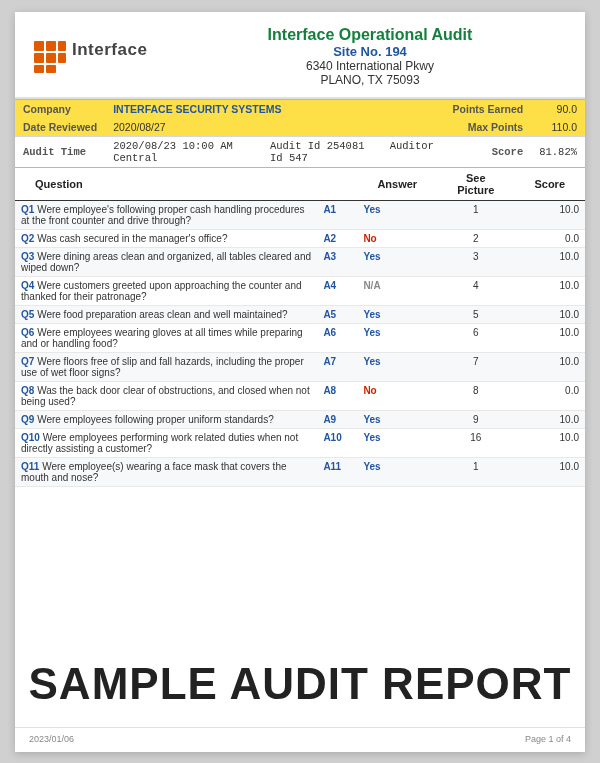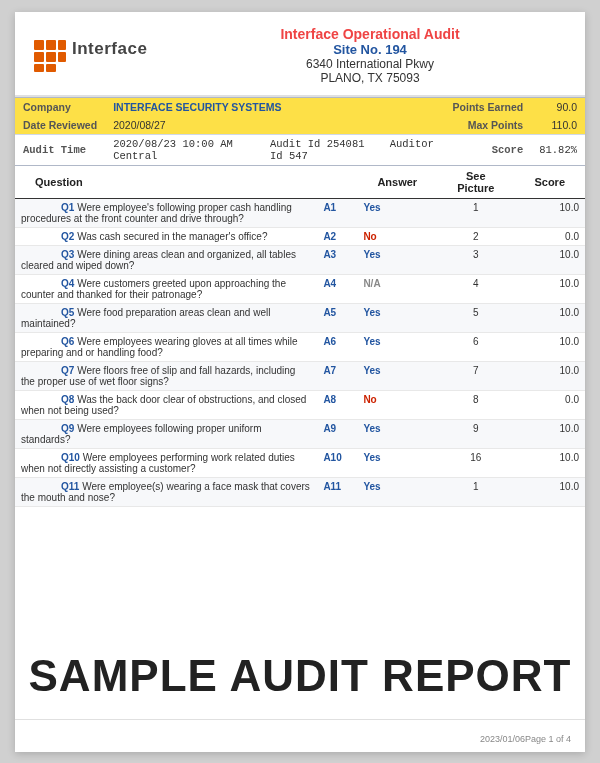--- a/index.html
+++ b/index.html
@@ -51,23 +51,23 @@
       font-size: 17px;
       font-weight: bold;
       color: #444;
       letter-spacing: 0.5px;
     }
     .header-title-area {
       flex: 1;
       text-align: center;
     }
     .header-title-area .title1 {
-      font-size: 14px;
-      font-weight: bold;
-      color: #ef4444;
+      font-size: 16px;
+      font-weight: bold;
+      color: #15803d;
     }
     .header-title-area .title2 {
       font-size: 13px;
       font-weight: bold;
       color: #2255a0;
     }
     .header-title-area .title3 {
       font-size: 12px;
       color: #333;
     }
@@ -152,21 +152,20 @@
     .questions-table td {
       padding: 3px 6px;
       vertical-align: top;
       font-size: 10px;
       color: #333;
     }
     .q-num {
       color: #2255a0;
       font-weight: bold;
       white-space: nowrap;
-      margin-left: 40px;
     }
     .q-text {
       color: #333;
     }
     .a-code {
       color: #2255a0;
       font-weight: bold;
       white-space: nowrap;
     }
     .a-answer-yes { color: #2255a0; font-weight: bold; }
@@ -187,22 +186,22 @@
       padding: 28px 0 18px 0;
       font-size: 44px;
       font-weight: 900;
       color: #222;
       letter-spacing: 1px;
       font-family: Arial Black, Arial, sans-serif;
     }
     
     .page-footer {
       display: flex;
-      justify-content: flex-end;
-      padding: 14px 14px 8px 14px;
+      justify-content: space-between;
+      padding: 6px 14px 8px 14px;
       font-size: 9px;
       color: #888;
       border-top: 1px solid #e0e0e0;
     }
     .q-col { width: 55%; }
     .a-col { width: 6%; }
     .ans-col { width: 10%; }
     .pic-col { width: 12%; }
     .sc-col { width: 8%; }
   </style>

